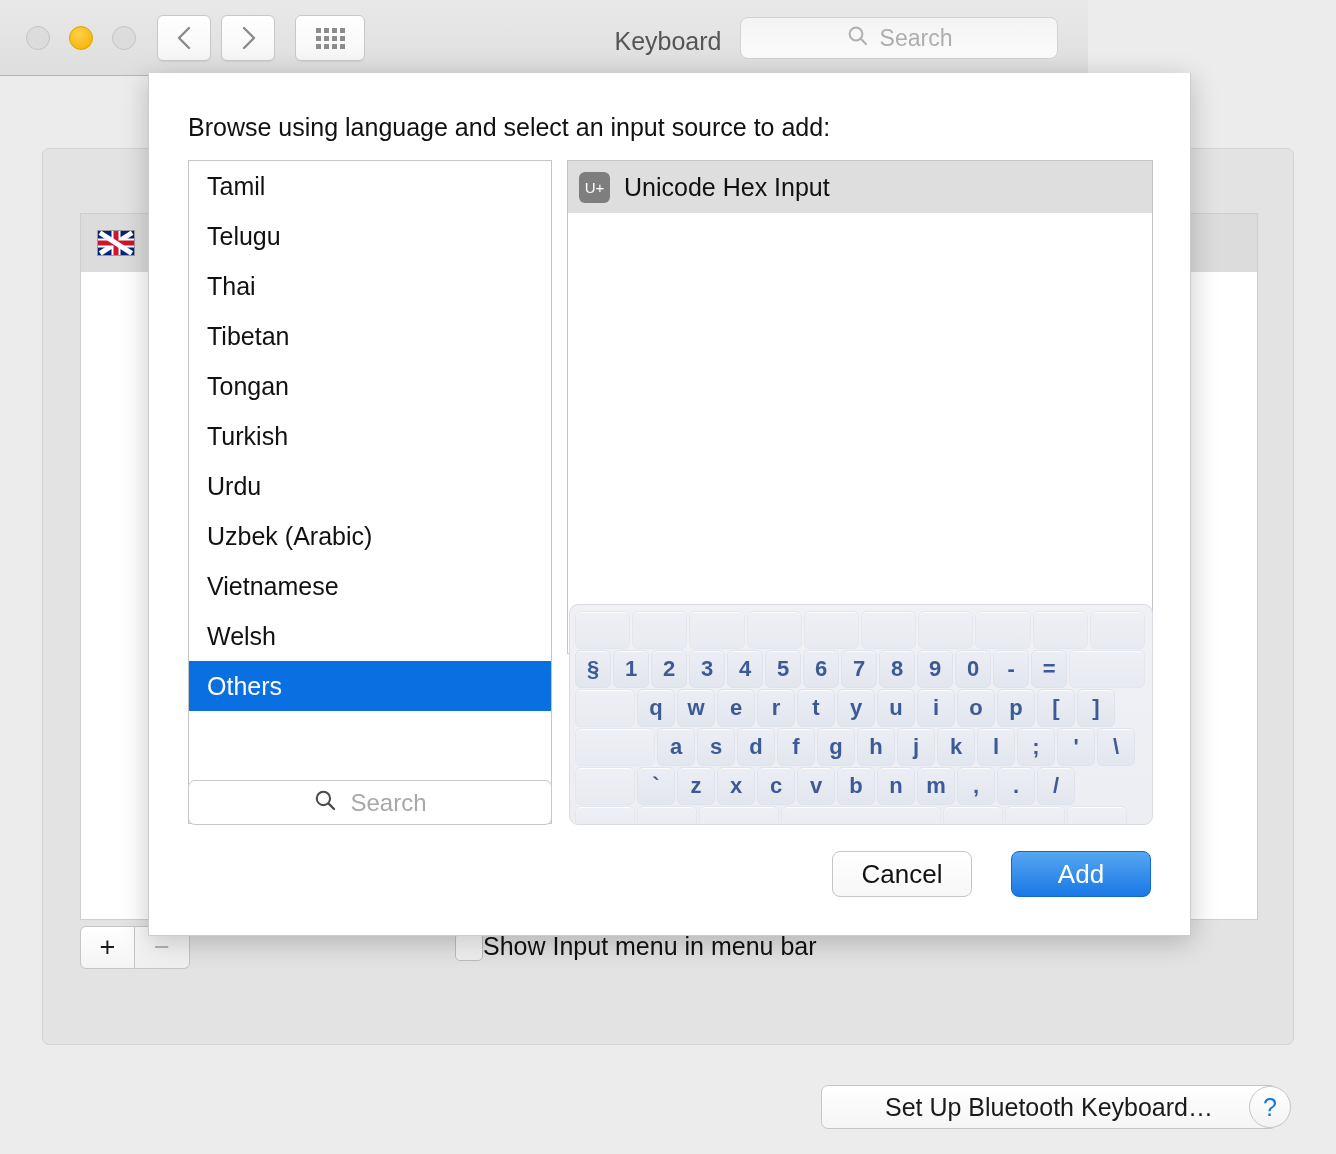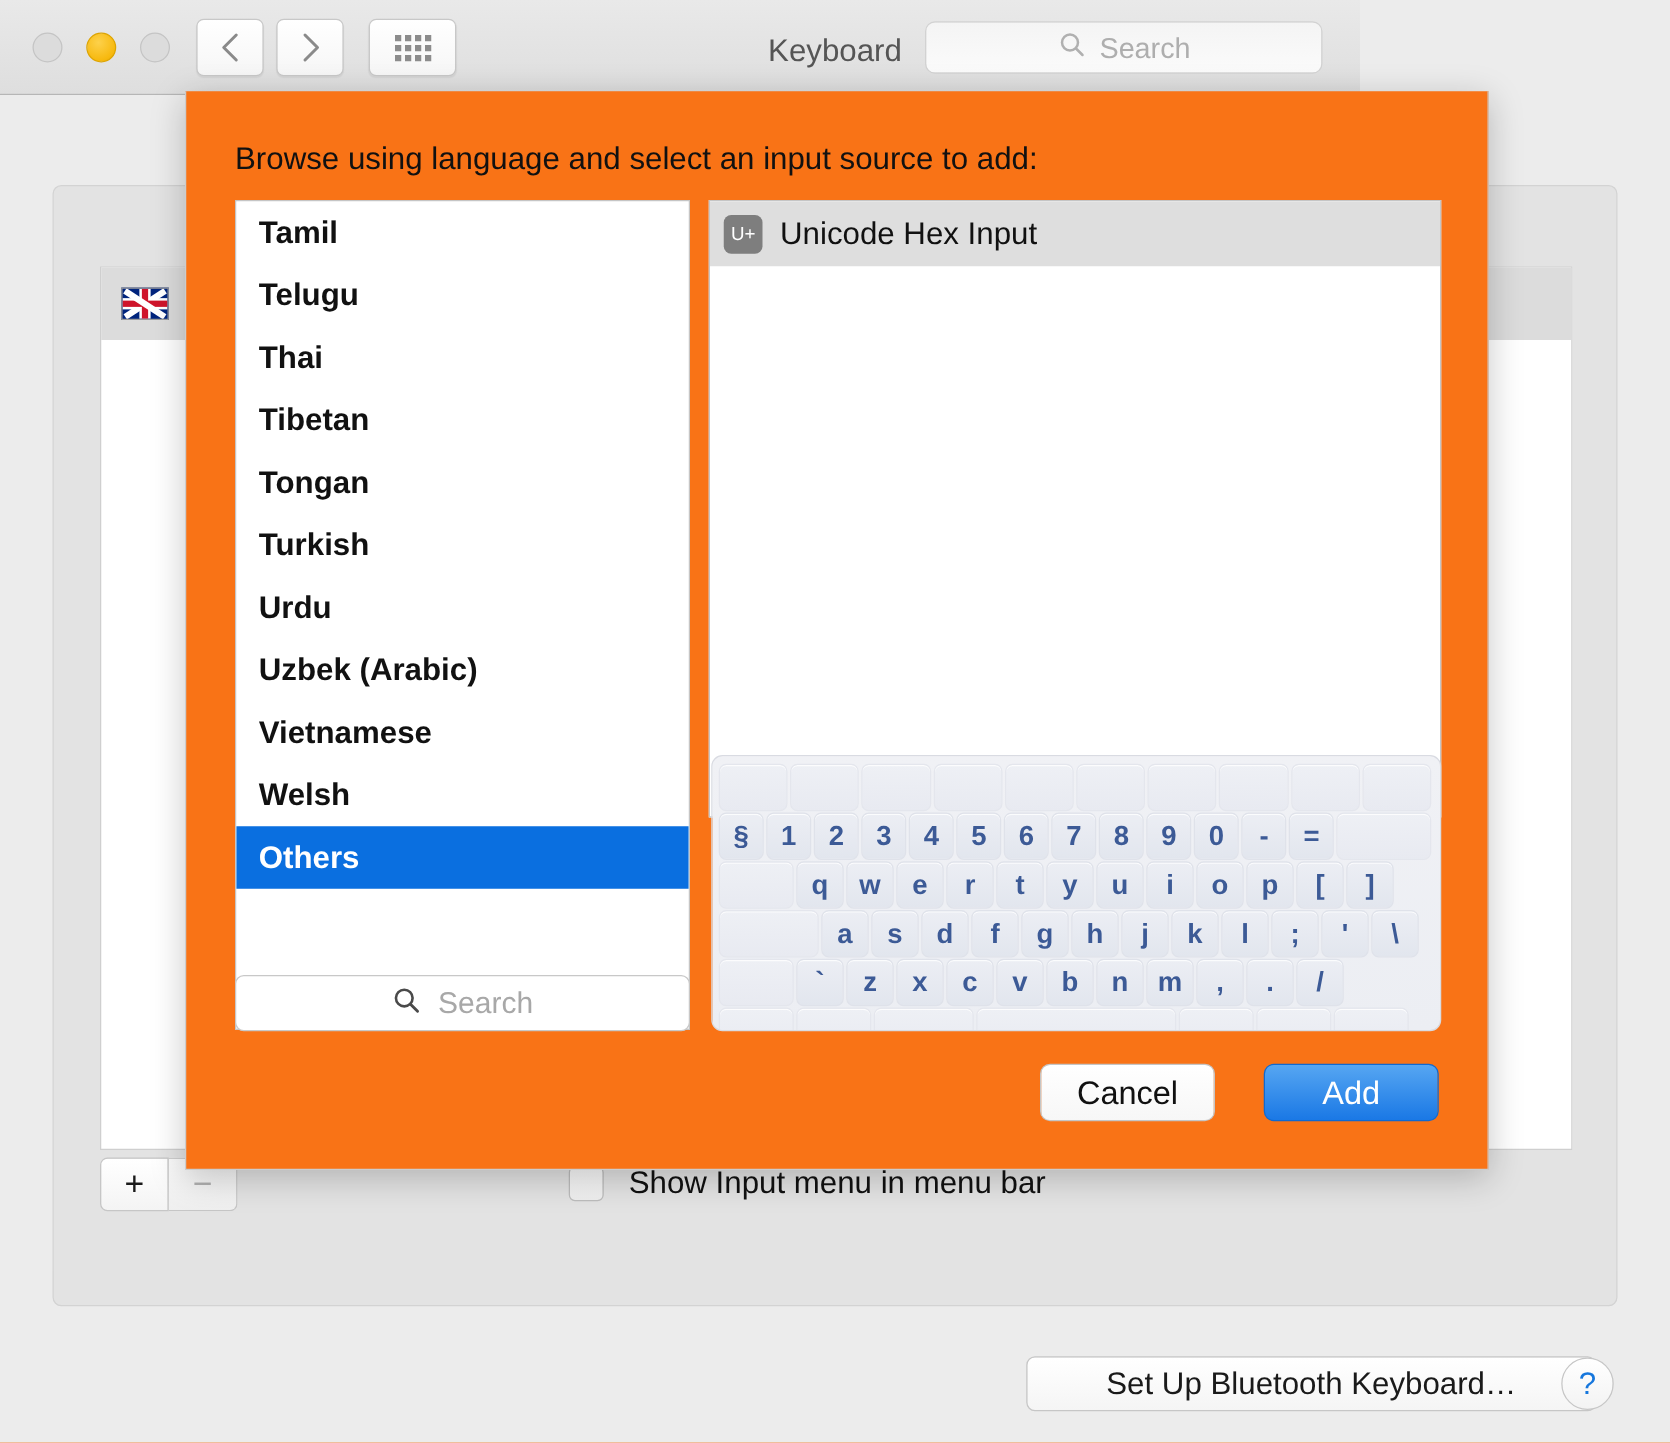--- a/index.html
+++ b/index.html
@@ -192,21 +192,21 @@
     color: #1a1a1a;
   }
   .seg.first { border-radius: 6px 0 0 6px; }
   .seg.last  { border-radius: 0 6px 6px 0; border-left: none; color: #b0b0b0;
                 background: linear-gradient(to bottom, #fafafa 0%, #efefef 100%); }
   .show-input {
     position: absolute;
     left: 455px; top: 932px;
     display: flex;
     align-items: flex-end;
-    gap: 20px;
+    gap: 0;
   }
   .checkbox {
     width: 28px; height: 28px;
     border-radius: 5px;
     background: linear-gradient(to bottom, #fdfdfd 0%, #eeeeee 100%);
     border: 1px solid #bdbdbd;
     box-sizing: border-box;
   }
   .show-input-label {
     font-size: 25px;
@@ -239,21 +239,21 @@
     justify-content: center;
     font-size: 25px;
     color: #1677dd;
   }
 
   
   .sheet {
     position: absolute;
     left: 148px; top: 73px;
     width: 1043px; height: 863px;
-    background: #f97316;
+    background: #ffffff;
     border: 1px solid #cccccc;
     border-top: none;
     box-sizing: border-box;
     box-shadow: 0 6px 26px rgba(0,0,0,0.22);
   }
   .sheet-title {
     position: absolute;
     left: 39px; top: 40px;
     font-size: 25px;
     color: #111;
@@ -268,21 +268,20 @@
     overflow: hidden;
   }
   .lang-item {
     height: 50px;
     display: flex;
     align-items: center;
     padding-left: 18px;
     font-size: 25px;
     color: #111;
     box-sizing: border-box;
-    font-weight: bold;
   }
   .lang-item.selected {
     background: #0a6fe0;
     color: #ffffff;
   }
   .sheet-search {
     position: absolute;
     left: 39px; top: 707px;
     width: 364px; height: 45px;
     background: #ffffff;

